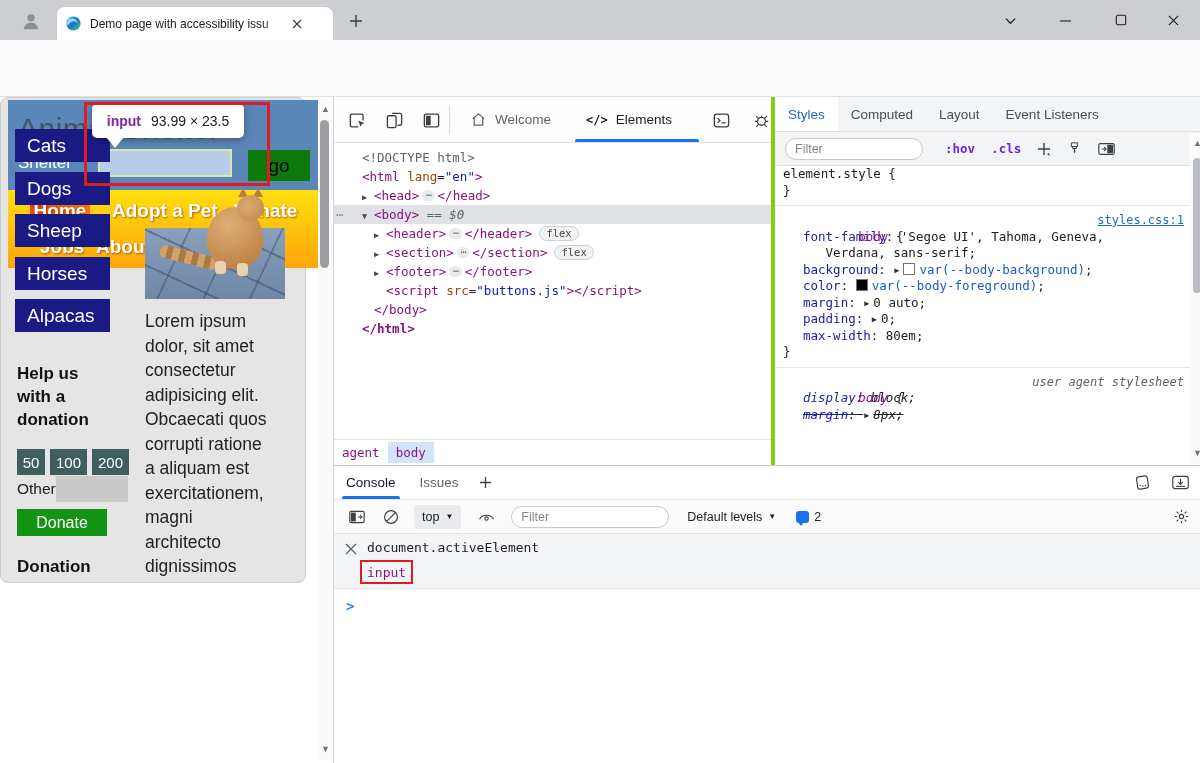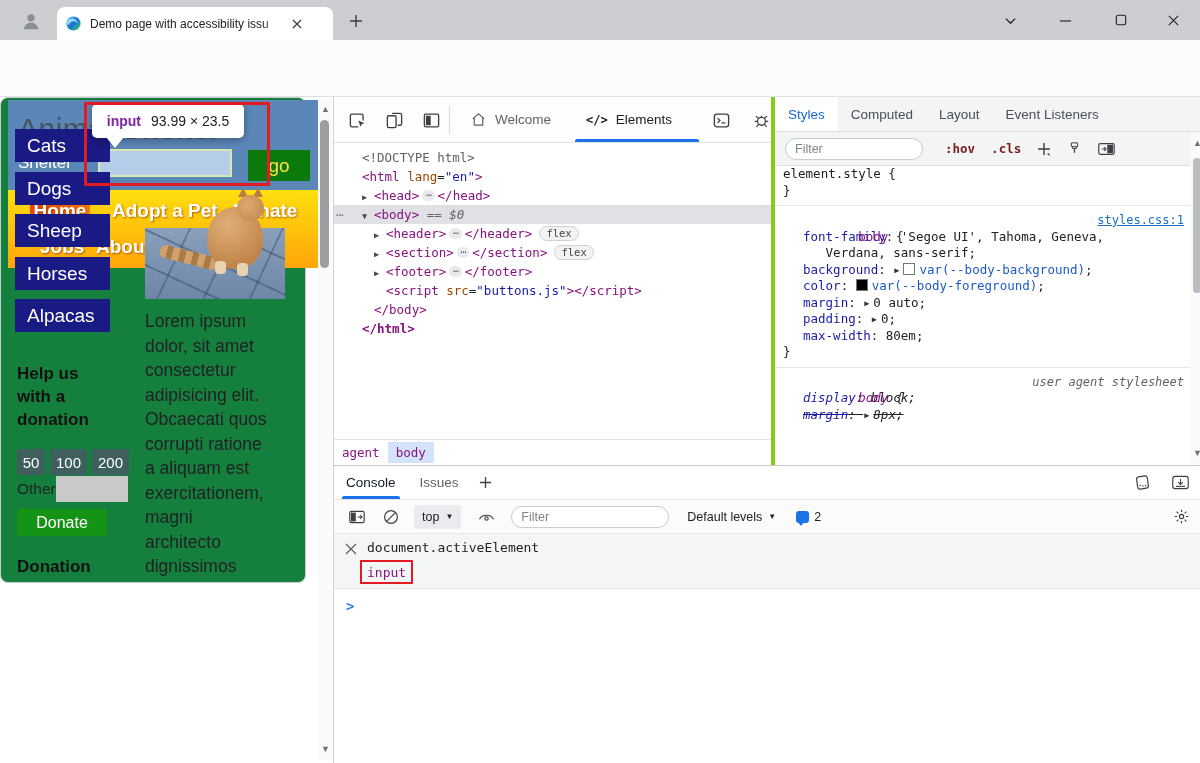--- a/index.html
+++ b/index.html
@@ -22,36 +22,36 @@
   .url-host{font-size:14.5px;color:#202124;}
   .url-path{font-size:14.5px;color:#6d737b;}
   .winbtn{color:#202124;font-size:15px;}
 
   
   #page{left:0;top:97px;width:333px;height:666px;background:#fff;}
   #pg-header{left:8px;top:3px;width:310px;height:90px;background:#5b87b8;}
   #pg-title{left:10px;top:12px;font-size:30px;font-weight:300;color:#45525e;letter-spacing:.5px;}
   #pg-search-label{left:10px;top:53px;font-size:17px;color:#fff;}
   #pg-search-input{left:90px;top:49px;width:134px;height:28px;background:#b6cde9;border:2px solid #d9e8ac;box-sizing:border-box;}
-  #pg-go{left:240px;top:50px;width:62px;height:31px;background:#0b7a0b;color:#fde047;font-size:19px;
+  #pg-go{left:240px;top:50px;width:62px;height:31px;background:#0b7a0b;color:#000000;font-size:19px;
        display:flex;align-items:center;justify-content:center;}
   #tooltip{left:92px;top:7px;width:152px;height:34px;background:#fff;border-radius:5px;
        box-shadow:0 2px 8px rgba(0,0,0,.35);display:flex;align-items:center;justify-content:center;gap:10px;z-index:5;}
   #tooltip .tt-tag{color:#8324a8;font-weight:bold;font-size:14px;}
   #tooltip .tt-dims{color:#202124;font-size:14px;}
   #tooltip-arrow{left:106px;top:40px;width:0;height:0;border-left:9px solid transparent;
        border-right:9px solid transparent;border-top:11px solid #fff;z-index:5;}
   .redbox{border:3px solid #e01b24;box-sizing:border-box;z-index:6;}
   #pg-nav{left:8px;top:93px;width:310px;height:78px;background:linear-gradient(180deg,#ffdf0e 0%,#ffa50a 100%);}
   .nav-link{color:#fff;font-size:19px;font-weight:600;text-shadow:1px 1px 2px rgba(150,60,0,.75);}
   #nav-home-tab{left:22px;top:0;width:60px;height:42px;background:linear-gradient(135deg,#e23200,#ff8c00);
        display:flex;align-items:center;justify-content:center;}
   #nav-home-tri{left:40px;top:42px;width:0;height:0;border-left:11px solid transparent;
        border-right:11px solid transparent;border-top:12px solid #fd5f00;}
-  #pg-card{left:10px;top:171px;width:306px;height:486px;background:#15803d;border:1px solid #c9cbce;border-radius:8px;box-sizing:border-box;overflow:hidden;}
+  #pg-card{left:10px;top:171px;width:306px;height:486px;background:#e5e5e5;border:1px solid #c9cbce;border-radius:8px;box-sizing:border-box;overflow:hidden;}
   .animal-btn{left:15px;width:95px;height:33px;background:#1a1a85;color:#fff;font-size:19px;
        display:flex;align-items:center;padding-left:12px;box-sizing:border-box;}
   .preline{white-space:pre-line;}
   #help-heading{left:17px;top:265px;font-size:17px;font-weight:bold;color:#111;line-height:23px;}
   .amt-btn{top:352px;height:26px;background:#3e5f5e;color:#fff;font-size:15px;
        display:flex;align-items:center;justify-content:center;}
   #other-label{left:17px;top:383px;font-size:15.5px;color:#202124;}
   #other-input{left:56px;top:379px;width:72px;height:26px;background:#c9c9c9;}
   #donate-btn{left:17px;top:412px;width:90px;height:27px;background:#149414;color:#fff;font-size:16px;
        display:flex;align-items:center;justify-content:center;}
@@ -111,21 +111,21 @@
   .crumb{padding:3px 8px;}
   .crumb.active{background:#d3e3fb;}
   
   #styles-pane{left:437px;top:0;width:474px;height:368px;border-left:4px solid #84cc16;box-sizing:border-box;}
   #styles-tabs{height:35px;background:#f3f4f6;display:flex;align-items:stretch;border-bottom:1px solid #e0e0e0;box-sizing:border-box;}
   .stab{display:flex;align-items:center;padding:0 13px;font-size:13.5px;color:#4a4f55;}
   .stab.active{background:#fff;color:#1a66d0;}
   #styles-filter-row{height:34px;background:#f3f4f6;display:flex;align-items:center;border-bottom:1px solid #e0e0e0;box-sizing:border-box;}
   .flt-input{background:#fff;border:1px solid #c8cbd0;border-radius:11px;height:22px;width:138px;
        font-size:12.5px;color:#80868b;display:flex;align-items:center;padding:0 9px;box-sizing:border-box;}
-  .hovcls{font-family:"DejaVu Sans Mono",monospace;font-size:12.5px;font-weight:bold;color:#7f1d1d;}
+  .hovcls{font-family:"DejaVu Sans Mono",monospace;font-size:12.5px;font-weight:bold;color:#6d28d9;}
   #styles-body{position:absolute;left:0;top:69px;width:415px;height:299px;overflow:hidden;
        font-family:"DejaVu Sans Mono",monospace;font-size:12.5px;color:#202124;}
   .css-line{height:16.5px;line-height:16.5px;white-space:pre;padding-left:8px;}
   .css-prop-line{padding-left:28px;}
   .rule-head{position:relative;}
   .rule-src{position:absolute;right:6px;top:0;font-size:12px;color:#1a6fc4;text-decoration:underline;}
   .rule-src.ua{color:#5f6368;text-decoration:none;font-style:italic;}
   .hsep{height:1px;background:#e6e6e6;margin:6px 0;}
   .ua-rule{font-style:italic;}
   

